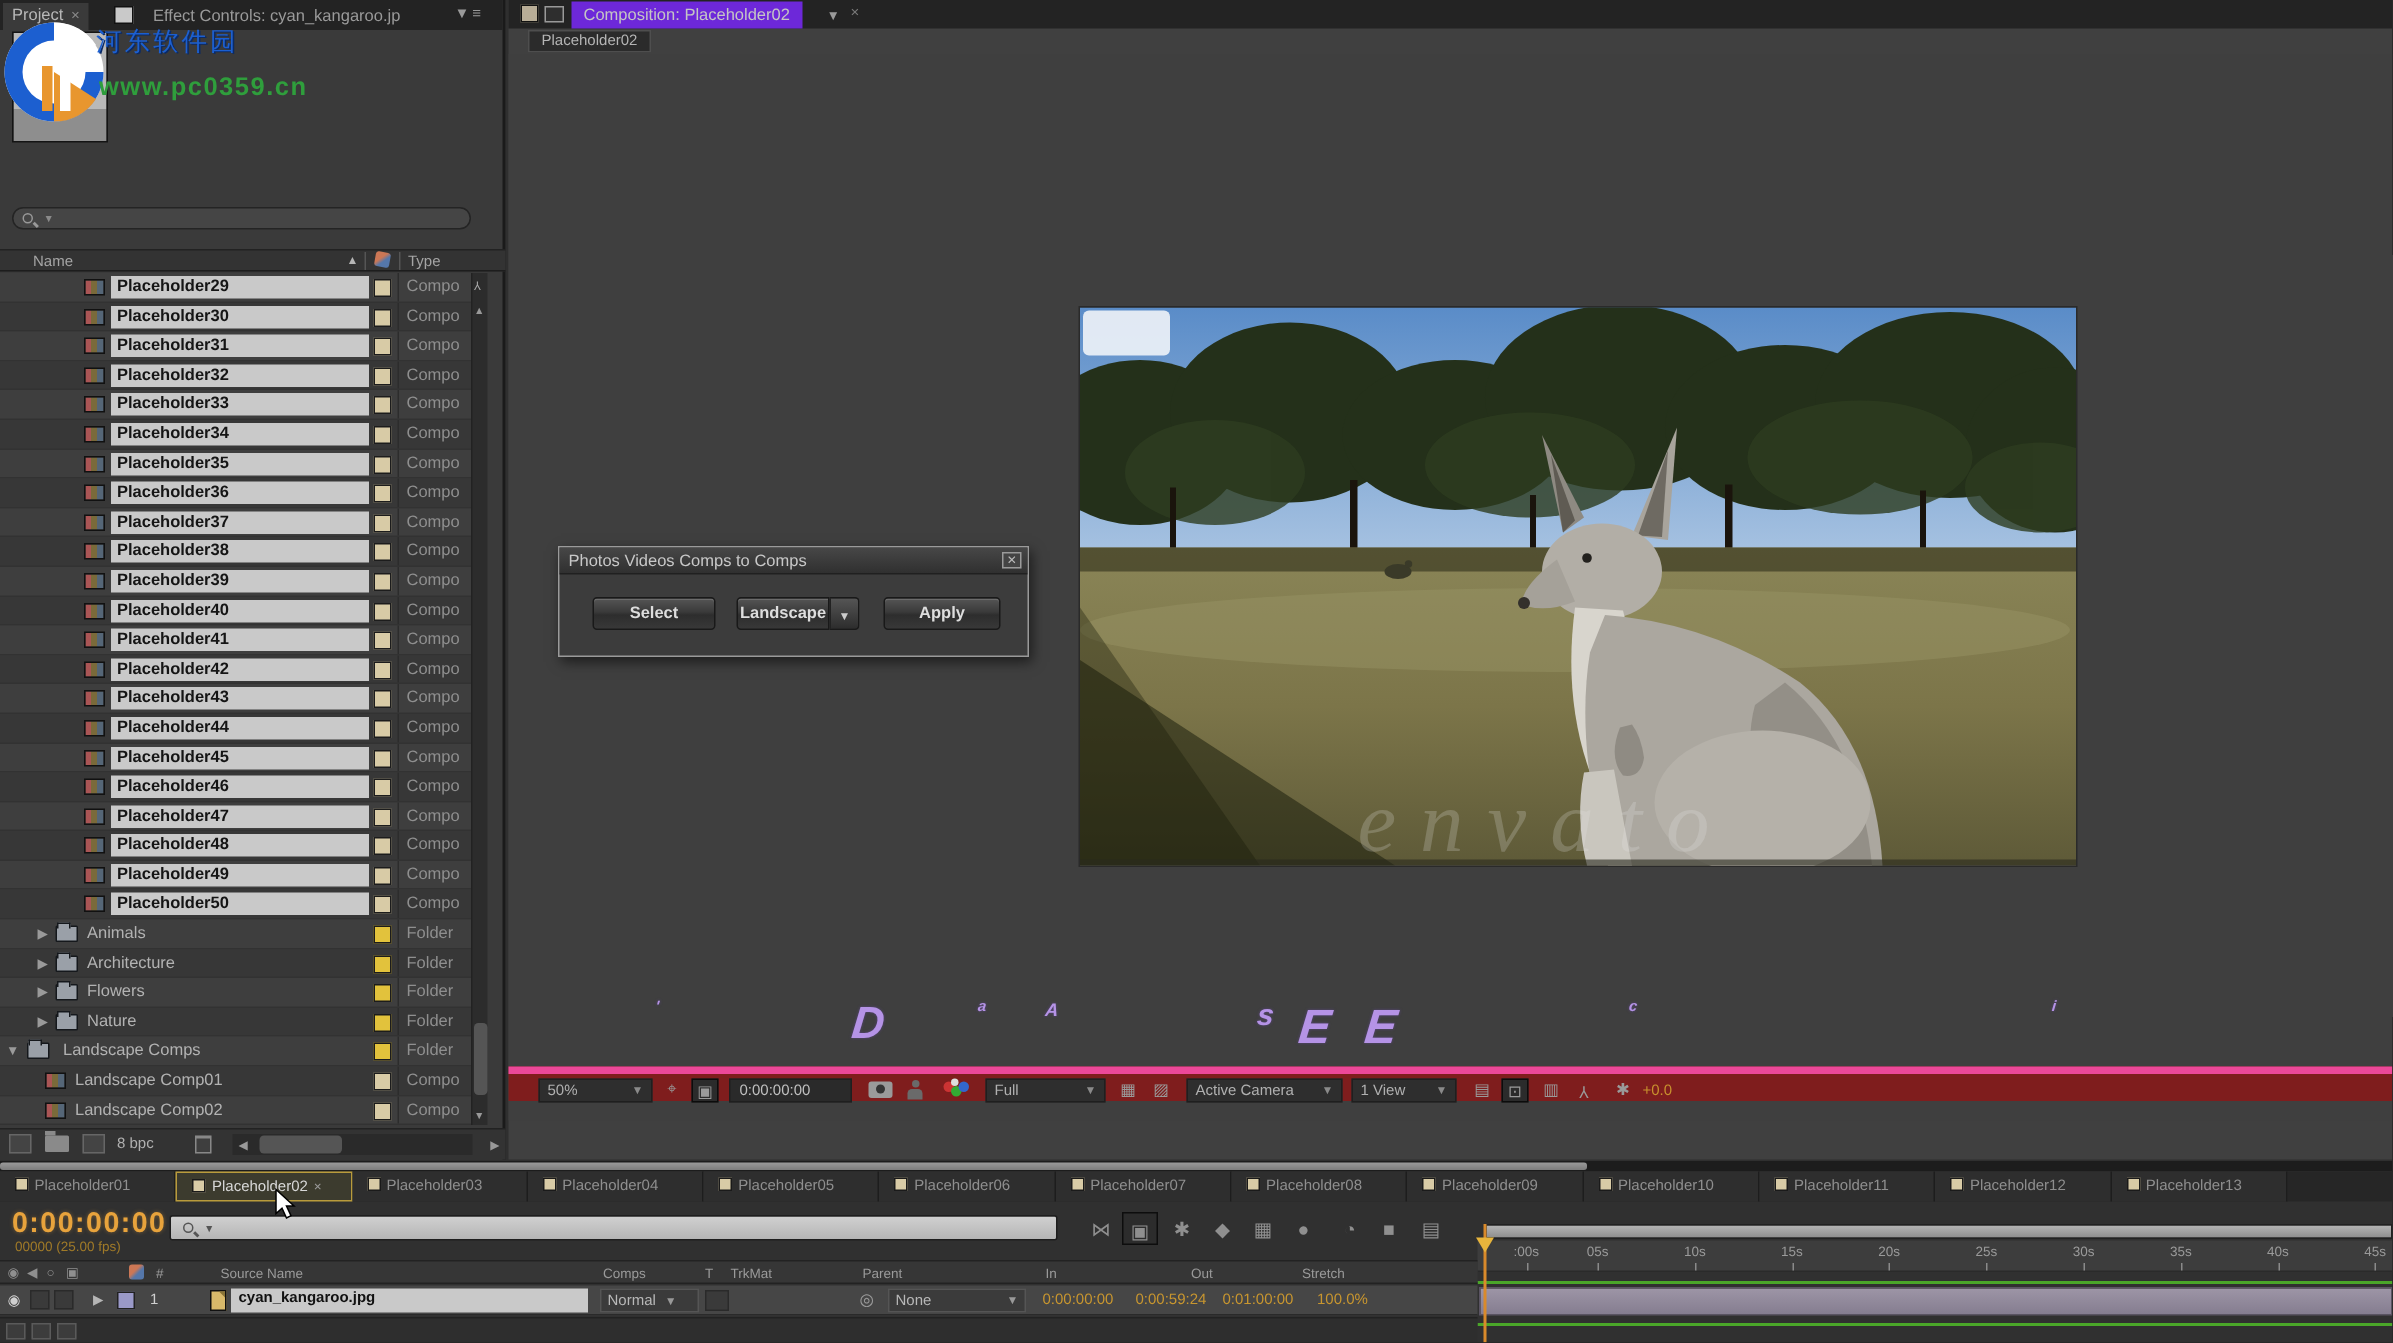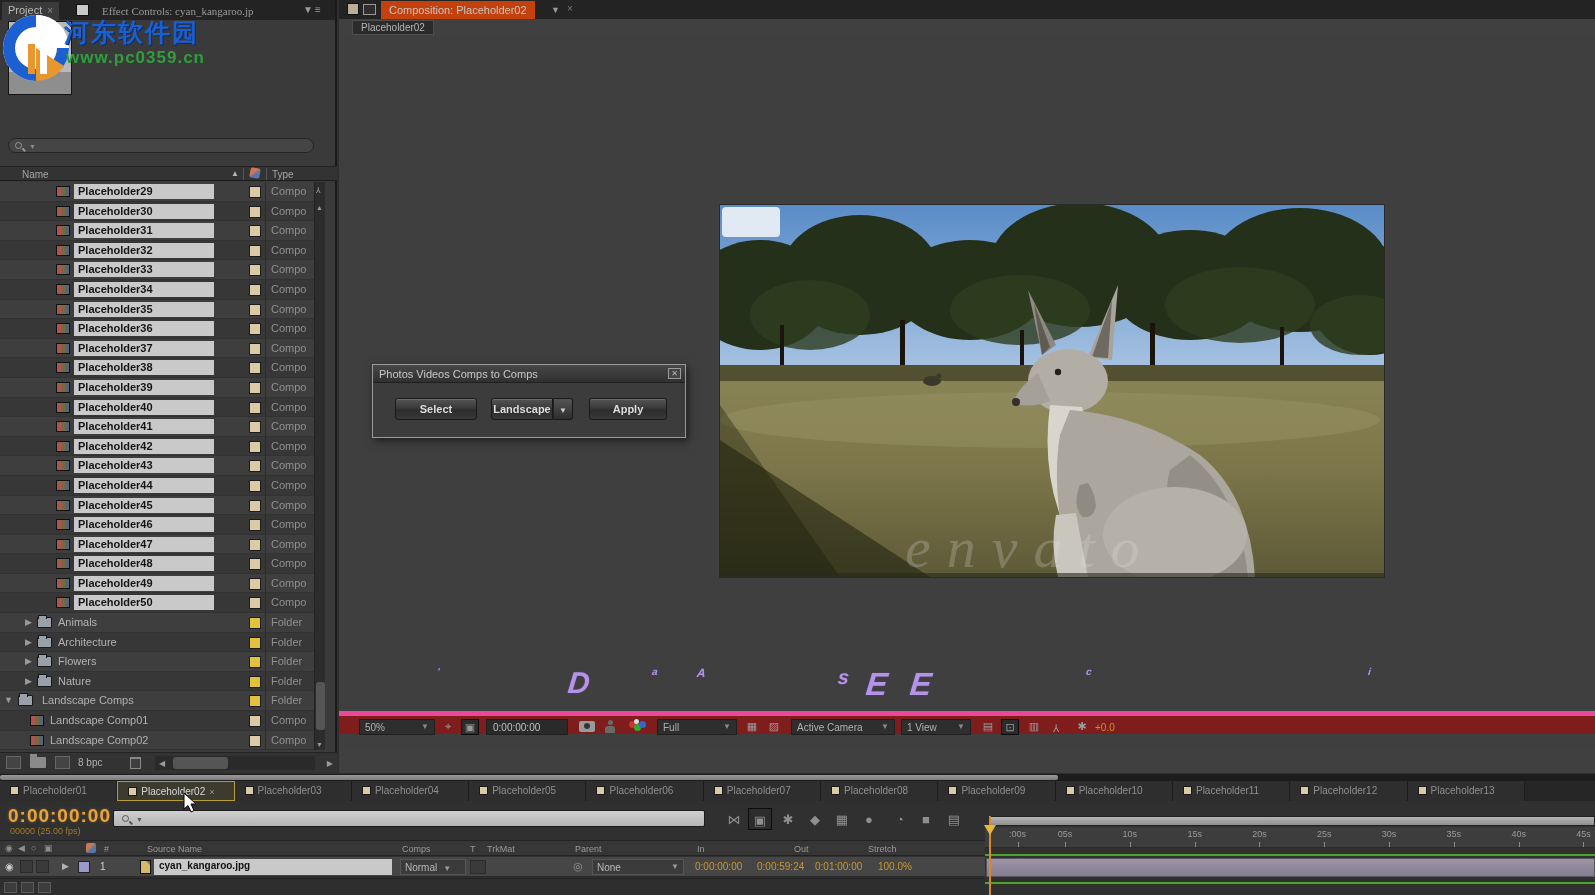--- a/index.html
+++ b/index.html
@@ -7,27 +7,27 @@
   body { font-family:"Liberation Sans", sans-serif; }
   #app { position:relative; width:1595px; height:895px; background:#2f2f2f; overflow:hidden; }
   .abs { position:absolute; }
 
   
   #project-panel { position:absolute; left:0; top:0; width:337px; height:773px; background:#3a3a3a; border-right:2px solid #1a1a1a; }
   #pp-tabbar { position:absolute; left:0; top:0; width:100%; height:20px; background:#232323; }
   #tab-project { position:absolute; left:2px; top:2px; height:18px; padding:2px 6px; background:#3a3a3a; color:#b8b8b8; font-size:11px; }
   #tab-project .x { color:#8a8a8a; margin-left:5px; font-size:10px; }
   #ec-paneicon { position:absolute; left:76px; top:4px; width:13px; height:12px; background:#c9c9c9; border:1px solid #111; }
-  #tab-ec { position:absolute; left:96px; top:2px; height:18px; padding:3px 6px; color:#9a9a9a; font-size:11px; white-space:nowrap;font-family:Liberation Serif, serif; }
+  #tab-ec { position:absolute; left:96px; top:2px; height:18px; padding:3px 6px; color:#9a9a9a; font-size:11px; white-space:nowrap; }
   #ec-menu { position:absolute; left:303px; top:4px; color:#9a9a9a; font-size:10px; letter-spacing:2px; }
 
   #pp-thumb { position:absolute; left:8px; top:21px; width:64px; height:74px; background:linear-gradient(#b9b9b9 70%, #8e8e8e 70%); border:1px solid #141414; }
 
   #wm-logo { position:absolute; left:2px; top:8px; width:72px; height:80px; z-index:5; }
-  #wm-title { position:absolute; left:64px; top:16px; z-index:5; font-size:25px; font-weight:bold; color:#1c5fd0; text-shadow:1px 1px 0 #0a2a66; letter-spacing:2px; }
+  #wm-title { position:absolute; left:64px; top:16px; z-index:5; font-size:17px; font-weight:normal; color:#1c5fd0; text-shadow:1px 1px 0 #0a2a66; letter-spacing:2px; }
   #wm-url { position:absolute; left:66px; top:48px; z-index:5; font-size:17px; font-weight:bold; color:#2f9e3c; letter-spacing:1px; }
 
   .searchbox { background:#454545; border:1px solid #242424; border-radius:8px; }
   #pp-search { position:absolute; left:8px; top:138px; width:306px; height:15px; }
   .mag { position:absolute; width:7px; height:7px; border:1.5px solid #999; border-radius:50%; }
   .mag::after { content:""; position:absolute; left:6px; top:6px; width:4px; height:1.5px; background:#999; transform:rotate(45deg); }
   .mag-caret { position:absolute; font-size:7px; color:#8a8a8a; }
 
   #pp-header { position:absolute; left:0; top:166px; width:337px; height:15px; background:#333; border-top:1px solid #222; border-bottom:1px solid #1d1d1d; font-size:10px; color:#a5a5a5; }
   #pp-header .hname { position:absolute; left:22px; top:2px; }
@@ -37,21 +37,21 @@
   #pp-header .hdiv1 { position:absolute; left:243px; top:1px; width:1px; height:12px; background:#555; }
   #pp-header .hdiv2 { position:absolute; left:266px; top:1px; width:1px; height:12px; background:#555; }
 
   #project-rows { position:absolute; left:0; top:182px; width:316px; height:570px; overflow:hidden; }
   .prow { position:relative; width:100%; height:19.6px; border-bottom:1px solid #323232; }
   .prow:nth-child(odd) { background:#3e3e3e; }
   .prow:nth-child(even){ background:#373737; }
   .comp-ico { position:absolute; left:56px; top:4px; width:14px; height:11px; border:1px solid #111;
               background:linear-gradient(90deg,#a55 0 33%,#7a6a3a 33% 66%,#567 66%); }
   .comp-ico.small { left:30px; }
-  .pname { position:absolute; left:74px; top:2px; width:140px; height:15px; background:#c9c9c9; color:#151515; font-size:11px; font-weight:bold; padding:1px 0 0 4px; white-space:nowrap; overflow:hidden; }
+  .pname { position:absolute; left:74px; top:2px; width:172px; height:15px; background:#c9c9c9; color:#151515; font-size:11px; font-weight:bold; padding:1px 0 0 4px; white-space:nowrap; overflow:hidden; }
   .fname { position:absolute; left:58px; top:3px; color:#b2b2b2; font-size:11px; white-space:nowrap; }
   .subname { position:absolute; left:50px; top:3px; color:#b2b2b2; font-size:11px; white-space:nowrap; }
   .swatch { position:absolute; left:249px; top:4px; width:12px; height:12px; border:1px solid #1c1c1c; background:#d8cba6; }
   .swatch.yellow { background:#e2c23c; }
   .ptype { position:absolute; left:271px; top:3px; color:#8f8f8f; font-size:11px; }
   .tri { position:absolute; left:25px; top:4px; color:#9a9a9a; font-size:9px; }
   .tri.open { left:4px; }
   .folder-ico { position:absolute; left:37px; top:4px; width:15px; height:11px; background:#9aa0a8; border:1px solid #15181c; border-radius:1px; }
   .folder-ico::before { content:""; position:absolute; left:0; top:-3px; width:7px; height:3px; background:#9aa0a8; border:1px solid #15181c; border-bottom:none; }
   .folder-ico.open2 { left:18px; }
@@ -72,21 +72,21 @@
   #pp-hscroll { position:absolute; left:155px; top:3px; width:160px; height:14px; background:#2a2a2a; }
   #pp-hscroll .thumbh { position:absolute; left:18px; top:1px; width:55px; height:12px; background:#555; border-radius:3px; }
   #pp-hscroll .la,#pp-hscroll .ra { position:absolute; top:3px; color:#999; font-size:8px; }
   #pp-hscroll .la { left:4px; } #pp-hscroll .ra { right:-18px; }
 
   
   #comp-panel { position:absolute; left:339px; top:0; width:1256px; height:773px; background:#404040; }
   #cp-tabbar { position:absolute; left:0; top:0; width:100%; height:19px; background:#232323; }
   .cp-ico { position:absolute; top:3px; width:12px; height:12px; background:#b8ad96; border:1px solid #111; }
   .cp-ico2 { position:absolute; top:4px; width:13px; height:11px; border:1px solid #999; background:#2e2e2e; }
-  #cp-tab { position:absolute; left:42px; top:1px; height:18px; background:#c2410c; color:#c5c5c5; font-size:11px; padding:3px 8px; }
+  #cp-tab { position:absolute; left:42px; top:1px; height:18px; background:#6d28d9; color:#c5c5c5; font-size:11px; padding:3px 8px; }
   #cp-tab-caret { position:absolute; left:212px; top:5px; color:#9a9a9a; font-size:9px; }
   #cp-tab-close { position:absolute; left:228px; top:3px; color:#7a7a7a; font-size:10px; }
   #cp-crumb { position:absolute; left:13px; top:20px; height:15px; background:#2b2b2b; border:1px solid #4e4e4e; color:#b5b5b5; font-size:10px; padding:1px 8px; }
 
   #viewer { position:absolute; left:0; top:36px; width:1256px; height:711px; background:#3f3f3f; }
   #photo { position:absolute; left:381px; top:169px; width:664px; height:372px; box-shadow:0 0 0 1px #2a2a2a; }
 
   .oletter { position:absolute; top:0; color:#b593e6; font-weight:bold; font-style:italic; transform:skewX(-6deg); text-shadow:0 0 2px rgba(120,80,200,.5); }
 
   

